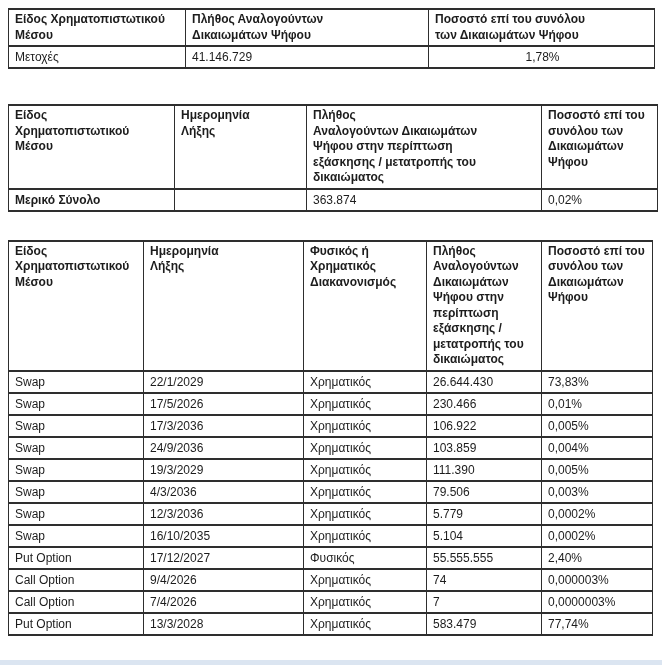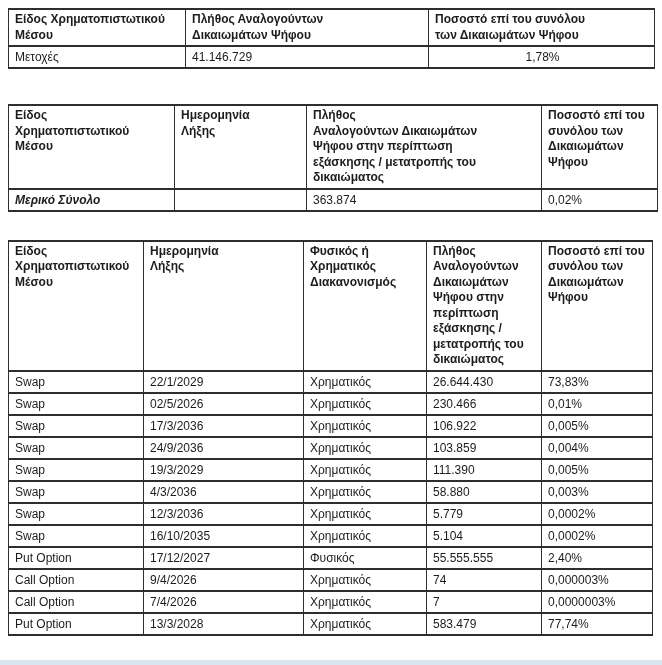--- a/index.html
+++ b/index.html
@@ -47,21 +47,21 @@
     height: 16px;
     padding: 3px 4px 1px 6px;
     white-space: nowrap;
   }
   .t1 { width: 646px; margin-bottom: 35px; }
   .t2 { width: 649px; margin-bottom: 28px; }
   .t3 { width: 644px; }
   
   .t1 td:nth-child(3) { text-align: center; }
   
-  tr.subtotal td:first-child { font-weight: bold; font-style: italic; }
+  tr.subtotal td:first-child { font-weight: bold; }
   .bottom-strip {
     position: absolute;
     left: 0;
     bottom: 0;
     width: 662px;
     height: 5px;
     background: #dbe5f1;
   }
 </style>
 </head>
@@ -164,21 +164,21 @@
       <tbody>
         <tr>
           <td>Swap</td>
           <td>22/1/2029</td>
           <td>Χρηματικός</td>
           <td>26.644.430</td>
           <td>73,83%</td>
         </tr>
         <tr>
           <td>Swap</td>
-          <td>02/5/2026</td>
+          <td>17/5/2026</td>
           <td>Χρηματικός</td>
           <td>230.466</td>
           <td>0,01%</td>
         </tr>
         <tr>
           <td>Swap</td>
           <td>17/3/2036</td>
           <td>Χρηματικός</td>
           <td>106.922</td>
           <td>0,005%</td>
@@ -194,21 +194,21 @@
           <td>Swap</td>
           <td>19/3/2029</td>
           <td>Χρηματικός</td>
           <td>111.390</td>
           <td>0,005%</td>
         </tr>
         <tr>
           <td>Swap</td>
           <td>4/3/2036</td>
           <td>Χρηματικός</td>
-          <td>58.880</td>
+          <td>79.506</td>
           <td>0,003%</td>
         </tr>
         <tr>
           <td>Swap</td>
           <td>12/3/2036</td>
           <td>Χρηματικός</td>
           <td>5.779</td>
           <td>0,0002%</td>
         </tr>
         <tr>

